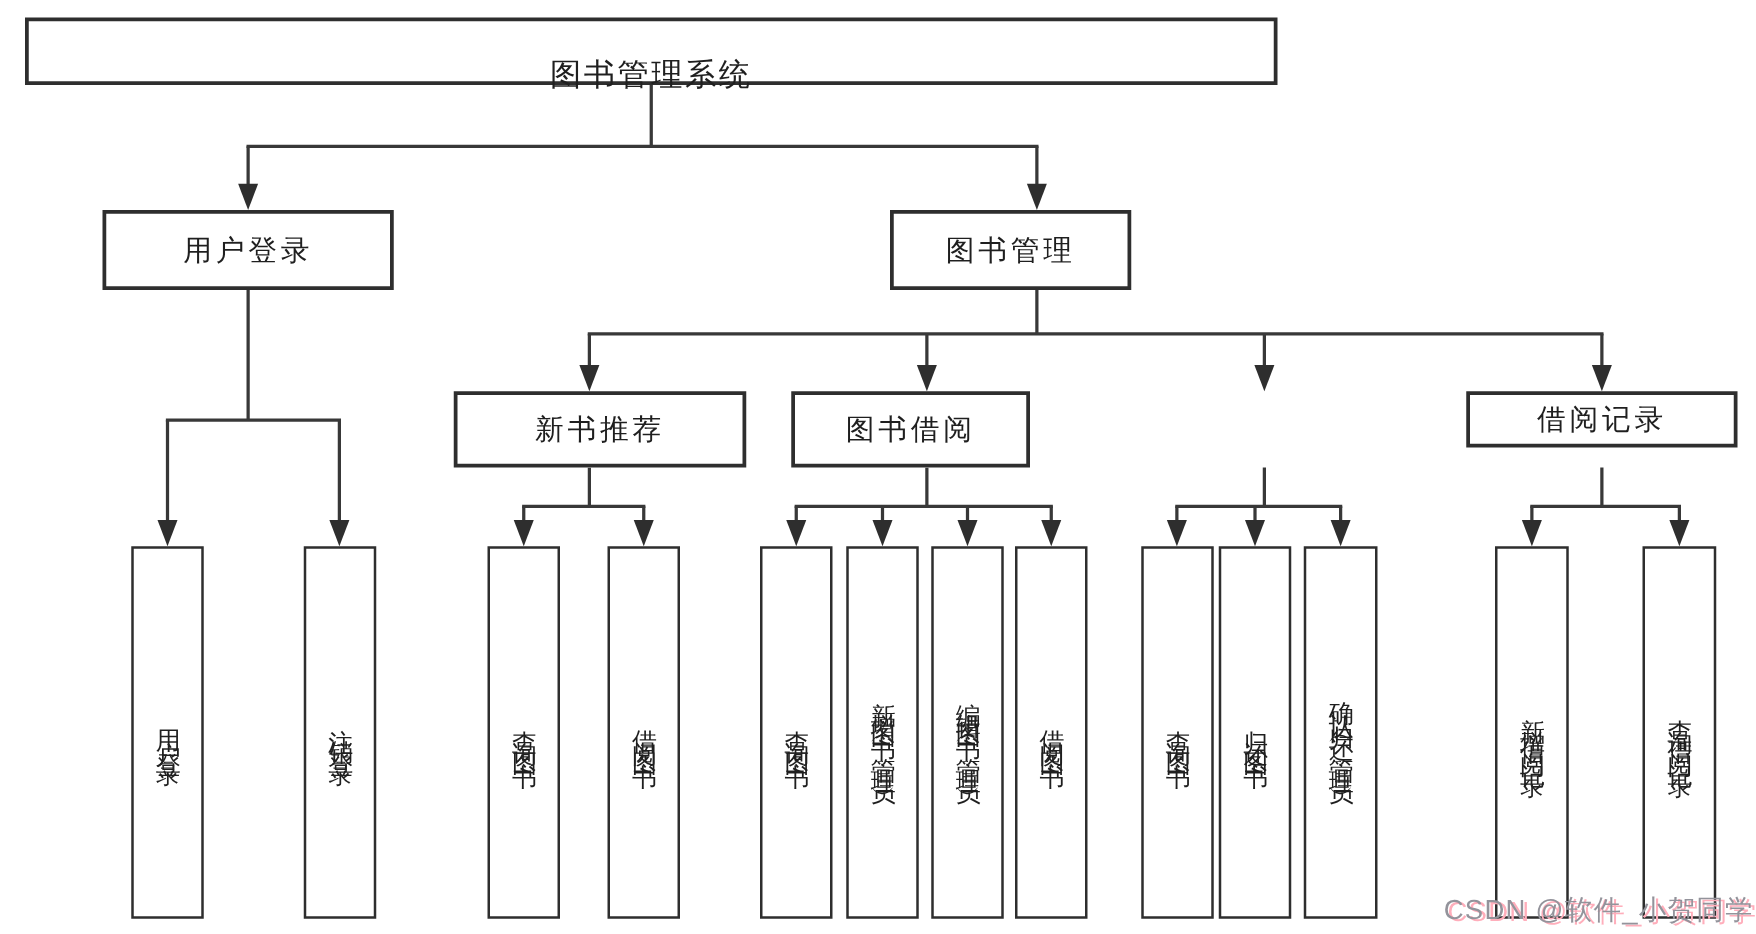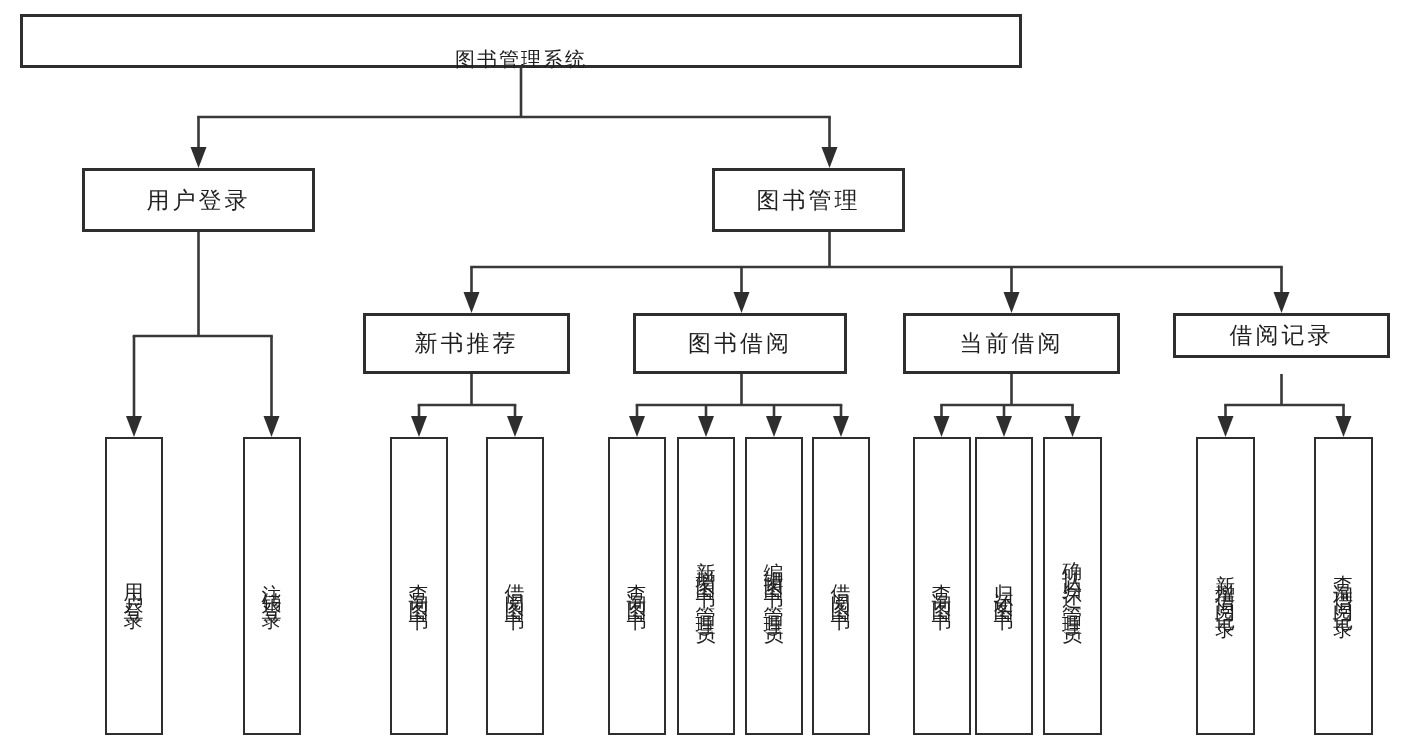--- a/index.html
+++ b/index.html
@@ -19,21 +19,21 @@
     border:3px solid #2e2e2e;
     display:flex;align-items:center;justify-content:center;
     text-align:center;
   }
   .node.h span{
     font-size:23px;
     letter-spacing:3px;
     color:#1f1f1f;
     white-space:nowrap;
   }
-  .node.root span{font-size:20px;letter-spacing:2px;margin-top:37px;}
+  .node.root span{font-size:25px;letter-spacing:2px;margin-top:37px;}
   .node.v{
     border-width:2.5px;
   }
   .node.v span{
     writing-mode:vertical-rl;
     text-orientation:mixed;
     font-size:20px;
     letter-spacing:9px;
     color:#1f1f1f;
     line-height:1;
@@ -123,28 +123,25 @@
     <span>图书管理系统</span>
   </div>
 
   <div class="node h" style="left:82px;top:168px;width:233px;height:64px">
     <span>用户登录</span>
   </div>
   <div class="node h" style="left:712px;top:168px;width:193px;height:64px">
     <span>图书管理</span>
   </div>
 
-  <div class="node h" style="left:363px;top:313px;width:207px;height:61px">
+  <div class="node h" style="left:363px;top:313px;width:234px;height:61px">
     <span>新书推荐</span>
   </div>
-  <div class="node h" style="left:633px;top:313px;width:214px;height:61px">
+  <div class="node h" style="left:633px;top:313px;width:191px;height:61px">
     <span>图书借阅</span>
-  </div>
-  <div class="node h" style="left:903px;top:313px;width:217px;height:61px">
-    <span>当前借阅</span>
   </div>
   <div class="node h" style="left:1173px;top:313px;width:217px;height:45px">
     <span>借阅记录</span>
   </div>
 
   <div class="node v" style="left:105px;top:437px;width:58px;height:298px">
     <span>用户登录</span>
   </div>
   <div class="node v" style="left:243px;top:437px;width:58px;height:298px">
     <span>注销登录</span>
@@ -180,14 +177,15 @@
     <span>确认归还（管理员）</span>
   </div>
 
   <div class="node v" style="left:1196px;top:437px;width:59px;height:298px">
     <span>新增借阅记录</span>
   </div>
   <div class="node v" style="left:1314px;top:437px;width:59px;height:298px">
     <span>查询借阅记录</span>
   </div>
 
+  <div id="watermark">CSDN @软件_小贺同学</div>
 
 </div>
 
 </body></html>

